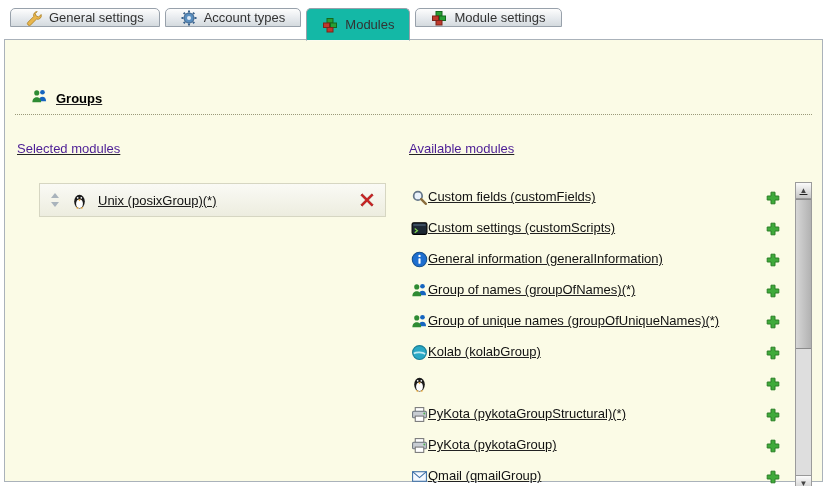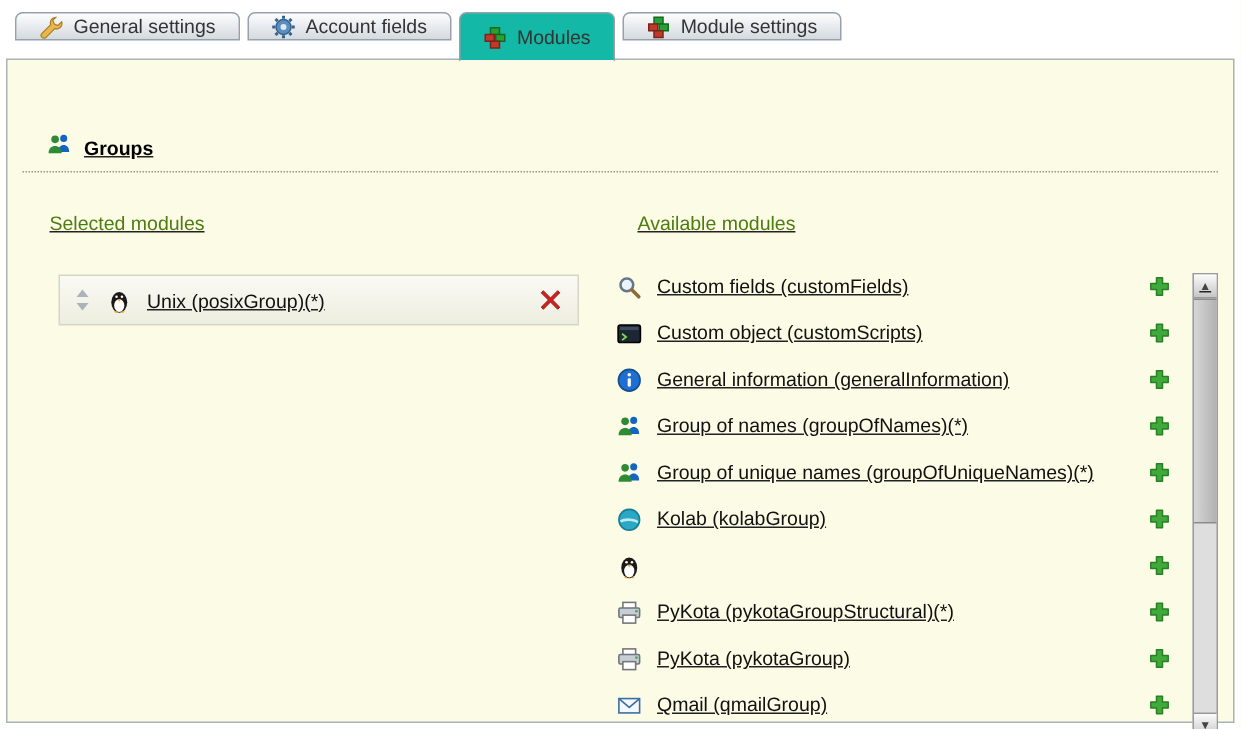--- a/index.html
+++ b/index.html
@@ -50,21 +50,21 @@
   }
   .groups-heading svg { width:17px; height:17px; }
   .dotted-rule {
     margin:6px 10px 0 10px;
     border-bottom:1px dotted #9a9a7a;
   }
 
   .columns { display:flex; margin-top:26px; padding:0 10px 0 4px; }
   .col-left { width:392px; }
   .col-right { flex:1; }
-  .col-title { color:#4d7c0f; margin-left:24px; }
+  .col-title { color:#4c1d95; margin-left:8px; }
 
   
   .selected-row {
     margin:27px 0 0 30px;
     width:347px; height:34px;
     display:flex; align-items:center; gap:10px;
     padding:0 10px;
     background:linear-gradient(#fafaf5,#ededdf);
     border:1px solid #d6d6c2;
     cursor:move;
@@ -73,21 +73,21 @@
   .row-icon { display:inline-flex; width:17px; height:17px; }
   .row-icon svg { width:17px; height:17px; }
   .selected-label { flex:1; color:#111; }
   .del-btn { display:inline-flex; width:16px; height:16px; cursor:pointer; }
   .del-btn svg { width:16px; height:16px; }
 
   
   .avail-body { display:flex; margin-top:26px; }
   .avail-list { flex:1; display:flex; flex-direction:column; }
   .avail-row {
-    display:flex; gap:10px;
+    display:flex; align-items:center; 
     min-height:31px; padding:1px 6px 1px 10px;
   }
   .avail-label { flex:1; color:#111; max-width:298px; line-height:1.25; }
   .add-btn { display:inline-flex; width:16px; height:16px; cursor:pointer; margin-left:auto; }
   .add-btn svg { width:16px; height:16px; }
 
   
   .scrollbar {
     width:17px; margin-left:8px; align-self:stretch;
     background:#dedede;
@@ -131,21 +131,21 @@
             <line x1="13.5" y1="8" x2="15.5" y2="8"></line>
             <line x1="2.7" y1="2.7" x2="4.1" y2="4.1"></line>
             <line x1="11.9" y1="11.9" x2="13.3" y2="13.3"></line>
             <line x1="2.7" y1="13.3" x2="4.1" y2="11.9"></line>
             <line x1="11.9" y1="4.1" x2="13.3" y2="2.7"></line>
           </g>
           <circle cx="8" cy="8" r="5" fill="#5a8fc0" stroke="#38618c"></circle>
           <circle cx="8" cy="8" r="2" fill="#dce8f4"></circle>
         </svg>
     </span>
-    <span>Account fields</span>
+    <span>Account types</span>
   </div>
   <div class="tab active">
     <span class="ticon">
       <svg viewBox="0 0 16 16">
           <rect x="5" y="1.5" width="6" height="4.5" fill="#27a035" stroke="#14691f"></rect>
           <rect x="1.5" y="6" width="6" height="4.5" fill="#c0392b" stroke="#7d241a"></rect>
           <rect x="8.5" y="6" width="6" height="4.5" fill="#27a035" stroke="#14691f"></rect>
           <rect x="5" y="10.5" width="6" height="4.5" fill="#c0392b" stroke="#7d241a"></rect>
         </svg>
     </span>
@@ -233,21 +233,21 @@
           </div>
 
           <div class="avail-row">
             <span class="row-icon">
               <svg viewBox="0 0 16 16">
                   <rect x="1" y="2.5" width="14" height="11" rx="1.5" fill="#1c2733" stroke="#000"></rect>
                   <rect x="2.2" y="3.7" width="11.6" height="2" fill="#3b4c5e"></rect>
                   <path d="M3.5 8 L6 10 L3.5 12" stroke="#7fd64f" stroke-width="1.2" fill="none"></path>
                 </svg>
             </span>
-            <span class="avail-label">Custom object (customScripts)</span>
+            <span class="avail-label">Custom settings (customScripts)</span>
             <span class="add-btn">
               <svg viewBox="0 0 16 16">
                   <path d="M6 2.2h4v3.8h3.8v4H10v3.8H6V10H2.2V6H6z" fill="#3faa3a" stroke="#2b7f27" stroke-linejoin="round"></path>
                 </svg>
             </span>
           </div>
 
           <div class="avail-row">
             <span class="row-icon">
               <svg viewBox="0 0 16 16">

